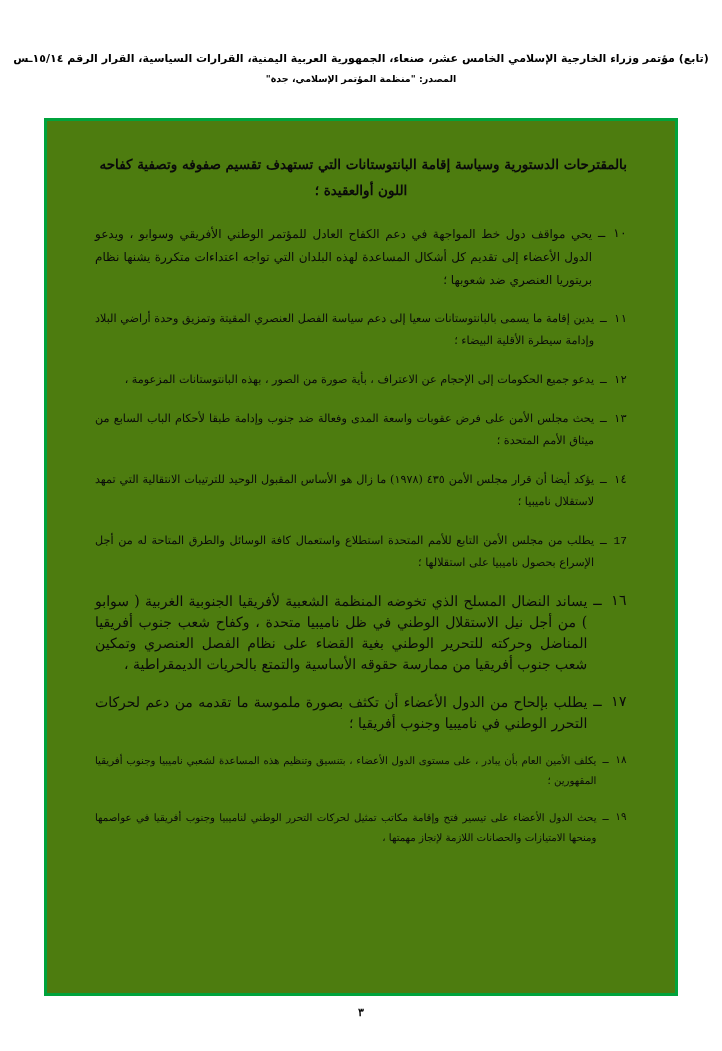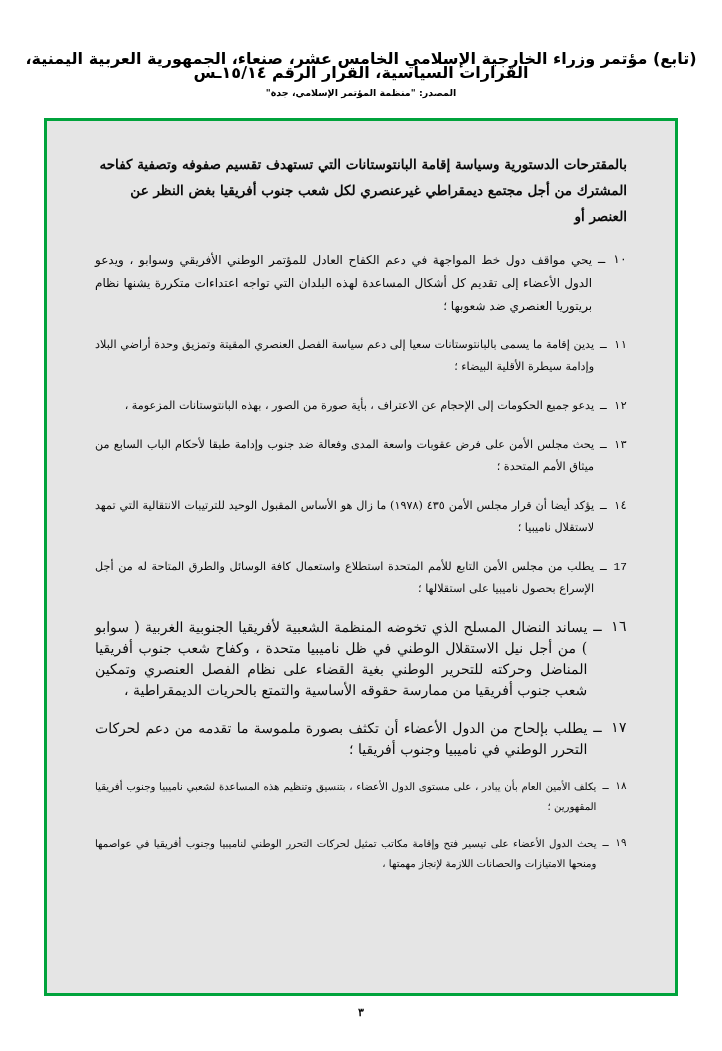--- a/index.html
+++ b/index.html
@@ -20,21 +20,21 @@
   .doc-header {
     position: absolute;
     top: 52px;
     left: 0;
     width: 722px;
     text-align: center;
   }
   .header-line-1 {
     font-family: "DejaVu Sans", sans-serif;
     font-weight: bold;
-    font-size: 16px;
+    font-size: 11px;
     letter-spacing: 0px;
     direction: rtl;
     line-height: 14px;
   }
   .header-line-2 {
     font-family: "DejaVu Sans", sans-serif;
     font-weight: bold;
     font-size: 9.5px;
     direction: rtl;
     margin-top: 6px;
@@ -43,21 +43,21 @@
 
   
   .page-frame {
     position: absolute;
     top: 118px;
     left: 44px;
     width: 634px;
     height: 878px;
     border: 3.5px solid #00a33c;
     box-sizing: border-box;
-    background: #e5e5e5;
+    background: #4d7c0f;
   }
   .frame-inner {
     position: absolute;
     top: 30px;
     left: 48px;
     right: 48px;
     bottom: 20px;
     direction: rtl;
   }
 
@@ -125,21 +125,21 @@
   <div class="header-line-1">(تابع) مؤتمر وزراء الخارجية الإسلامي الخامس عشر، صنعاء، الجمهورية العربية اليمنية، القرارات السياسية، القرار الرقم ١٥/١٤ـس</div>
   <div class="header-line-2">المصدر:  "منظمة المؤتمر الإسلامي، جدة"</div>
 </div>
 
 <div class="page-frame" style="border-color: rgb(0, 163, 60);">
   <div class="frame-inner">
 
     <div class="para lead">
       <div class="txt">
         <span class="l1">بالمقترحات الدستورية وسياسة إقامة البانتوستانات التي تستهدف تقسيم صفوفه وتصفية كفاحه</span>
-        <span class="l2">المشترك من أجل مجتمع ديمقراطي غيرعنصري لكل شعب جنوب أفريقيا بغض النظر عن العنصر أو</span>
+        <span class="l3">اللون أوالعقيدة ؛</span>
       </div>
     </div>
 
     <div class="para p10">
       <span class="num size-a">١٠ ـ</span>
       <span class="txt size-a">يحي مواقف دول خط المواجهة في دعم الكفاح العادل للمؤتمر الوطني الأفريقي وسوابو ، ويدعو الدول الأعضاء إلى تقديم كل أشكال المساعدة لهذه البلدان التي تواجه اعتداءات متكررة يشنها نظام بريتوريا العنصري ضد شعوبها ؛</span>
     </div>
 
     <div class="para">
       <span class="num size-b">١١ ـ</span>

